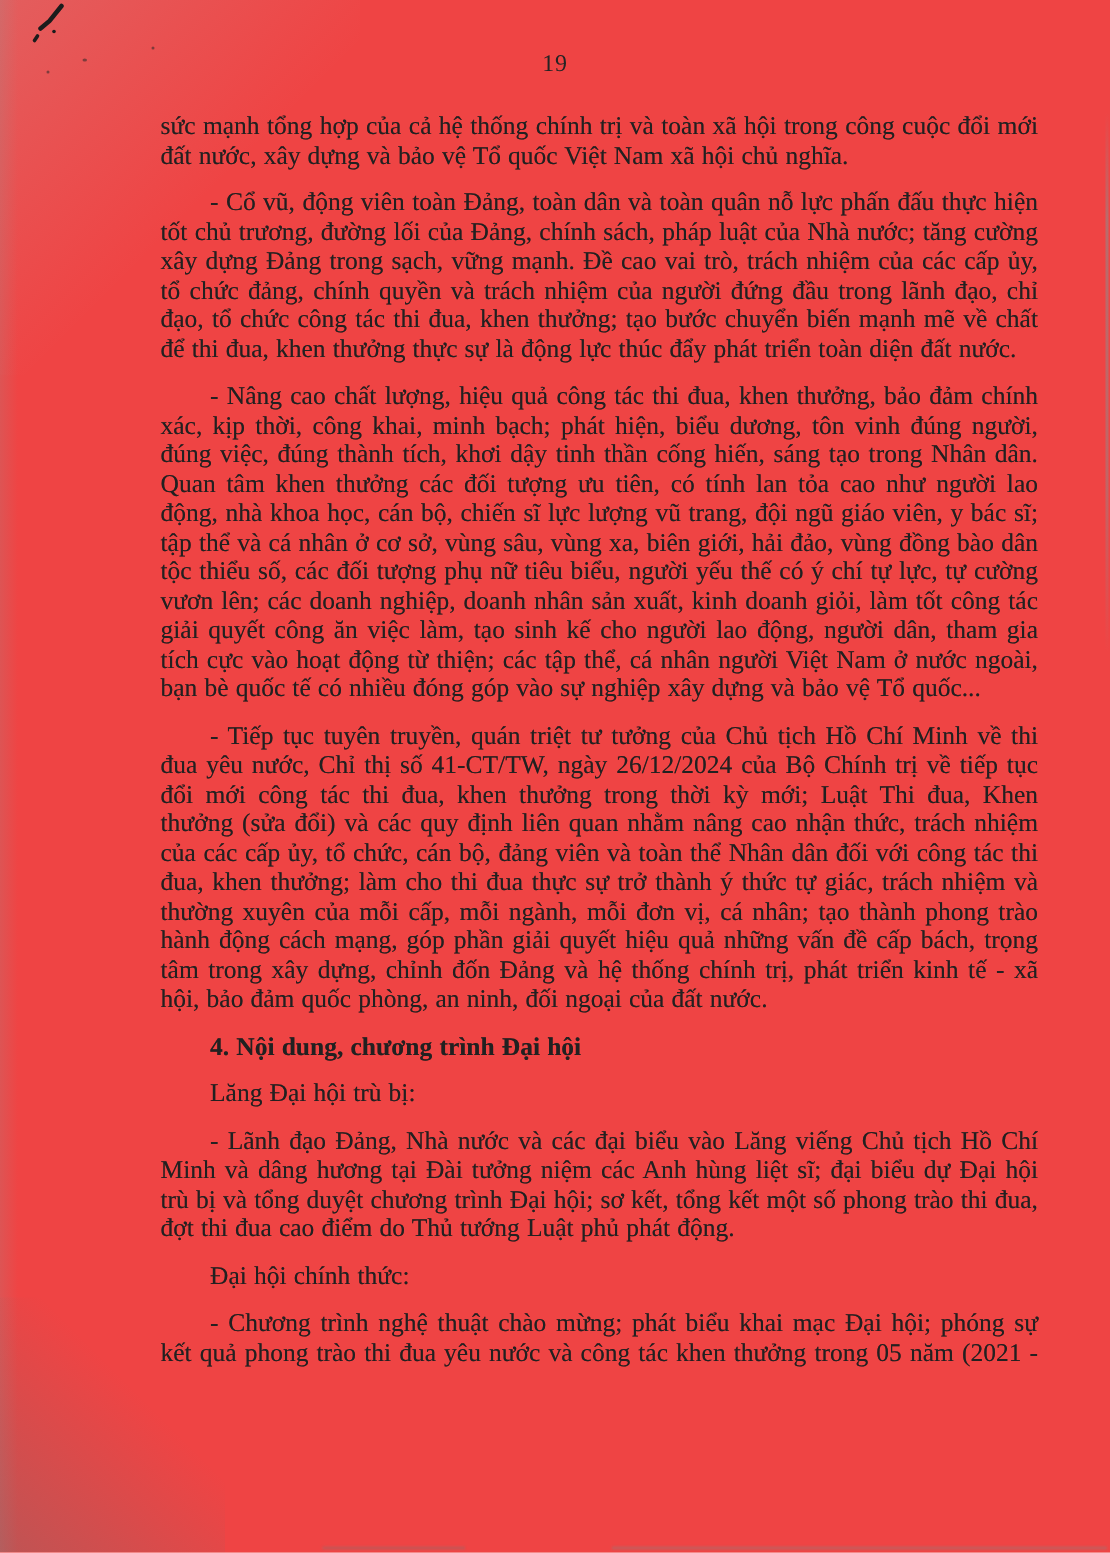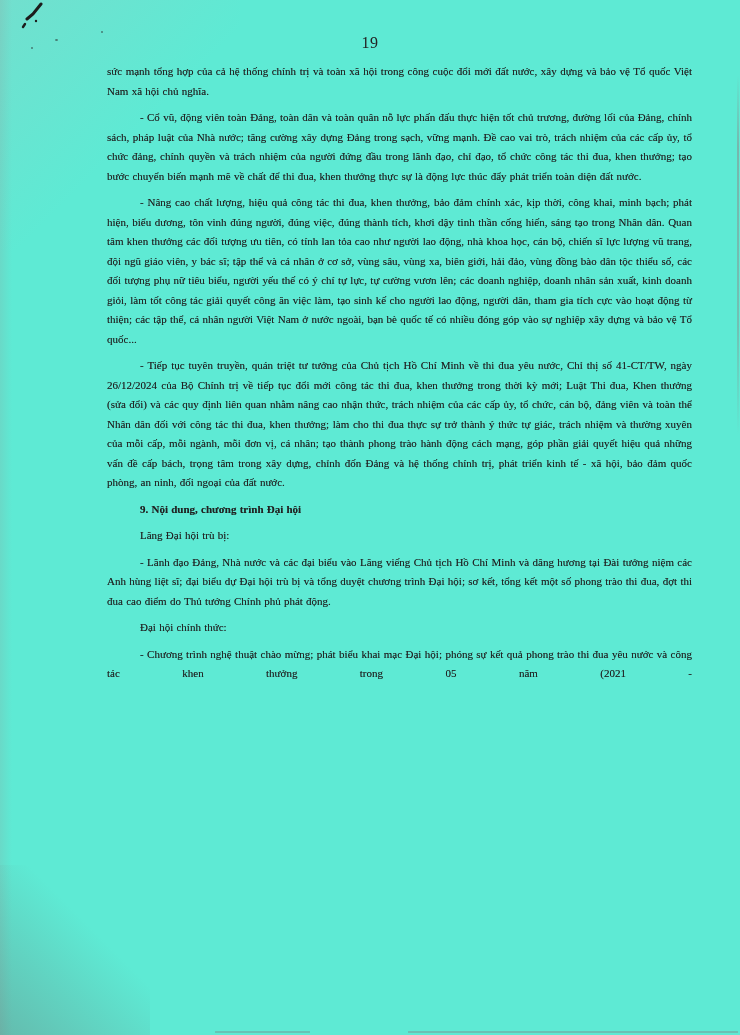--- a/index.html
+++ b/index.html
@@ -4,21 +4,21 @@
 <style>
   html, body { margin: 0; padding: 0; }
   body {
     width: 740px; height: 1035px;
     background: #ffffff;
     overflow: hidden;
   }
   .page {
     position: relative;
     width: 740px; height: 1035px;
-    background: #5eead4;
+    background: #ef4444;
     overflow: hidden;
     font-family: "Liberation Serif", "DejaVu Serif", serif;
     color: #1f1f1f;
   }
   
   .shade-topleft {
     position: absolute; left: 0; top: 0; width: 240px; height: 250px;
     background: linear-gradient(135deg, rgba(185,185,185,0.22), rgba(255,255,255,0) 55%);
     pointer-events: none;
   }
@@ -55,22 +55,22 @@
     position: absolute; top: 34px; left: 0; width: 740px;
     text-align: center;
     font-size: 16px;
     letter-spacing: 0.5px;
     color: #242424;
   }
   .content {
     position: absolute; top: 62px; left: 107px; width: 585px;
   }
   .para {
-    margin: 0 0 7px 0;
-    font-size: 11px;
+    margin: 12px 0 7px 0;
+    font-size: 17px;
     line-height: 19.5px;
     text-align: justify;
     text-indent: 33px;
     color: #212121;
     text-shadow: 0 0 0.4px rgba(20,20,20,0.45);
     word-spacing: 0.5px;
   }
   .para.flush { text-indent: 0; }
   .para.heading { font-weight: bold; }
   .it { }
@@ -98,26 +98,26 @@
   <div class="content">
 
     <p class="para flush">sức mạnh tổng hợp của cả hệ thống chính trị và toàn xã hội trong công cuộc đổi mới đất nước, xây dựng và bảo vệ Tổ quốc Việt Nam xã hội chủ nghĩa.</p>
 
     <p class="para">- Cổ vũ, động viên toàn Đảng, toàn dân và toàn quân nỗ lực phấn đấu thực hiện tốt chủ trương, đường lối của Đảng, chính sách, pháp luật của Nhà nước; tăng cường xây dựng Đảng trong sạch, vững mạnh. Đề cao vai trò, trách nhiệm của các cấp ủy, tổ chức đảng, chính quyền và trách nhiệm của người đứng đầu trong lãnh đạo, chỉ đạo, tổ chức công tác thi đua, khen thưởng; tạo bước chuyển biến mạnh mẽ về chất để thi đua, khen thưởng thực sự là động lực thúc đẩy phát triển toàn diện đất nước.</p>
 
     <p class="para">- Nâng cao chất lượng, hiệu quả công tác thi đua, khen thưởng, bảo đảm chính xác, kịp thời, công khai, minh bạch; phát hiện, biểu dương, tôn vinh đúng người, đúng việc, đúng thành tích, khơi dậy tinh thần cống hiến, sáng tạo trong Nhân dân. Quan tâm khen thưởng các đối tượng ưu tiên, có tính lan tỏa cao như người lao động, nhà khoa học, cán bộ, chiến sĩ lực lượng vũ trang, đội ngũ giáo viên, y bác sĩ; tập thể và cá nhân ở cơ sở, vùng sâu, vùng xa, biên giới, hải đảo, vùng đồng bào dân tộc thiểu số, các đối tượng phụ nữ tiêu biểu, người yếu thế có ý chí tự lực, tự cường vươn lên; các doanh nghiệp, doanh nhân sản xuất, kinh doanh giỏi, làm tốt công tác giải quyết công ăn việc làm, tạo sinh kế cho người lao động, người dân, tham gia tích cực vào hoạt động từ thiện; các tập thể, cá nhân người Việt Nam ở nước ngoài, bạn bè quốc tế có nhiều đóng góp vào sự nghiệp xây dựng và bảo vệ Tổ quốc...</p>
 
     <p class="para"><span>- Tiếp tục tuyên truyền, quán triệt tư tưởng của Chủ tịch Hồ Chí Minh về thi đua yêu nước, Chỉ thị số 41-CT/TW, ngày 26/12/2024 của Bộ Chính trị </span><span class="it">về tiếp tục đổi mới công tác thi đua, khen thưởng trong thời kỳ mới</span><span>; Luật Thi đua, Khen thưởng (sửa đổi) và các quy định liên quan nhằm nâng cao nhận thức, trách nhiệm của các cấp ủy, tổ chức, cán bộ, đảng viên và toàn thể Nhân dân đối với công tác thi đua, khen thưởng; làm cho thi đua thực sự trở thành ý thức tự giác, trách nhiệm và thường xuyên của mỗi cấp, mỗi ngành, mỗi đơn vị, cá nhân; tạo thành phong trào hành động cách mạng, góp phần giải quyết hiệu quả những vấn đề cấp bách, trọng tâm trong xây dựng, chỉnh đốn Đảng và hệ thống chính trị, phát triển kinh tế - xã hội, bảo đảm quốc phòng, an ninh, đối ngoại của đất nước.</span></p>
 
-    <p class="para heading">9. Nội dung, chương trình Đại hội</p>
+    <p class="para heading">4. Nội dung, chương trình Đại hội</p>
 
 
     <p class="para it">Lăng Đại hội trù bị:</p>
 
-    <p class="para">- Lãnh đạo Đảng, Nhà nước và các đại biểu vào Lăng viếng Chủ tịch Hồ Chí Minh và dâng hương tại Đài tưởng niệm các Anh hùng liệt sĩ; đại biểu dự Đại hội trù bị và tổng duyệt chương trình Đại hội; sơ kết, tổng kết một số phong trào thi đua, đợt thi đua cao điểm do Thủ tướng Chính phủ phát động.</p>
+    <p class="para">- Lãnh đạo Đảng, Nhà nước và các đại biểu vào Lăng viếng Chủ tịch Hồ Chí Minh và dâng hương tại Đài tưởng niệm các Anh hùng liệt sĩ; đại biểu dự Đại hội trù bị và tổng duyệt chương trình Đại hội; sơ kết, tổng kết một số phong trào thi đua, đợt thi đua cao điểm do Thủ tướng Luật phủ phát động.</p>
 
     <p class="para it">Đại hội chính thức:</p>
 
     <p class="para justify-last">- Chương trình nghệ thuật chào mừng; phát biểu khai mạc Đại hội; phóng sự kết quả phong trào thi đua yêu nước và công tác khen thưởng trong 05 năm (2021 -</p>
 
   </div>
 
   <div class="shade-bottomleft"></div>
   <div class="edge-line-right"></div>
   <div class="bottom-line-a"></div>

